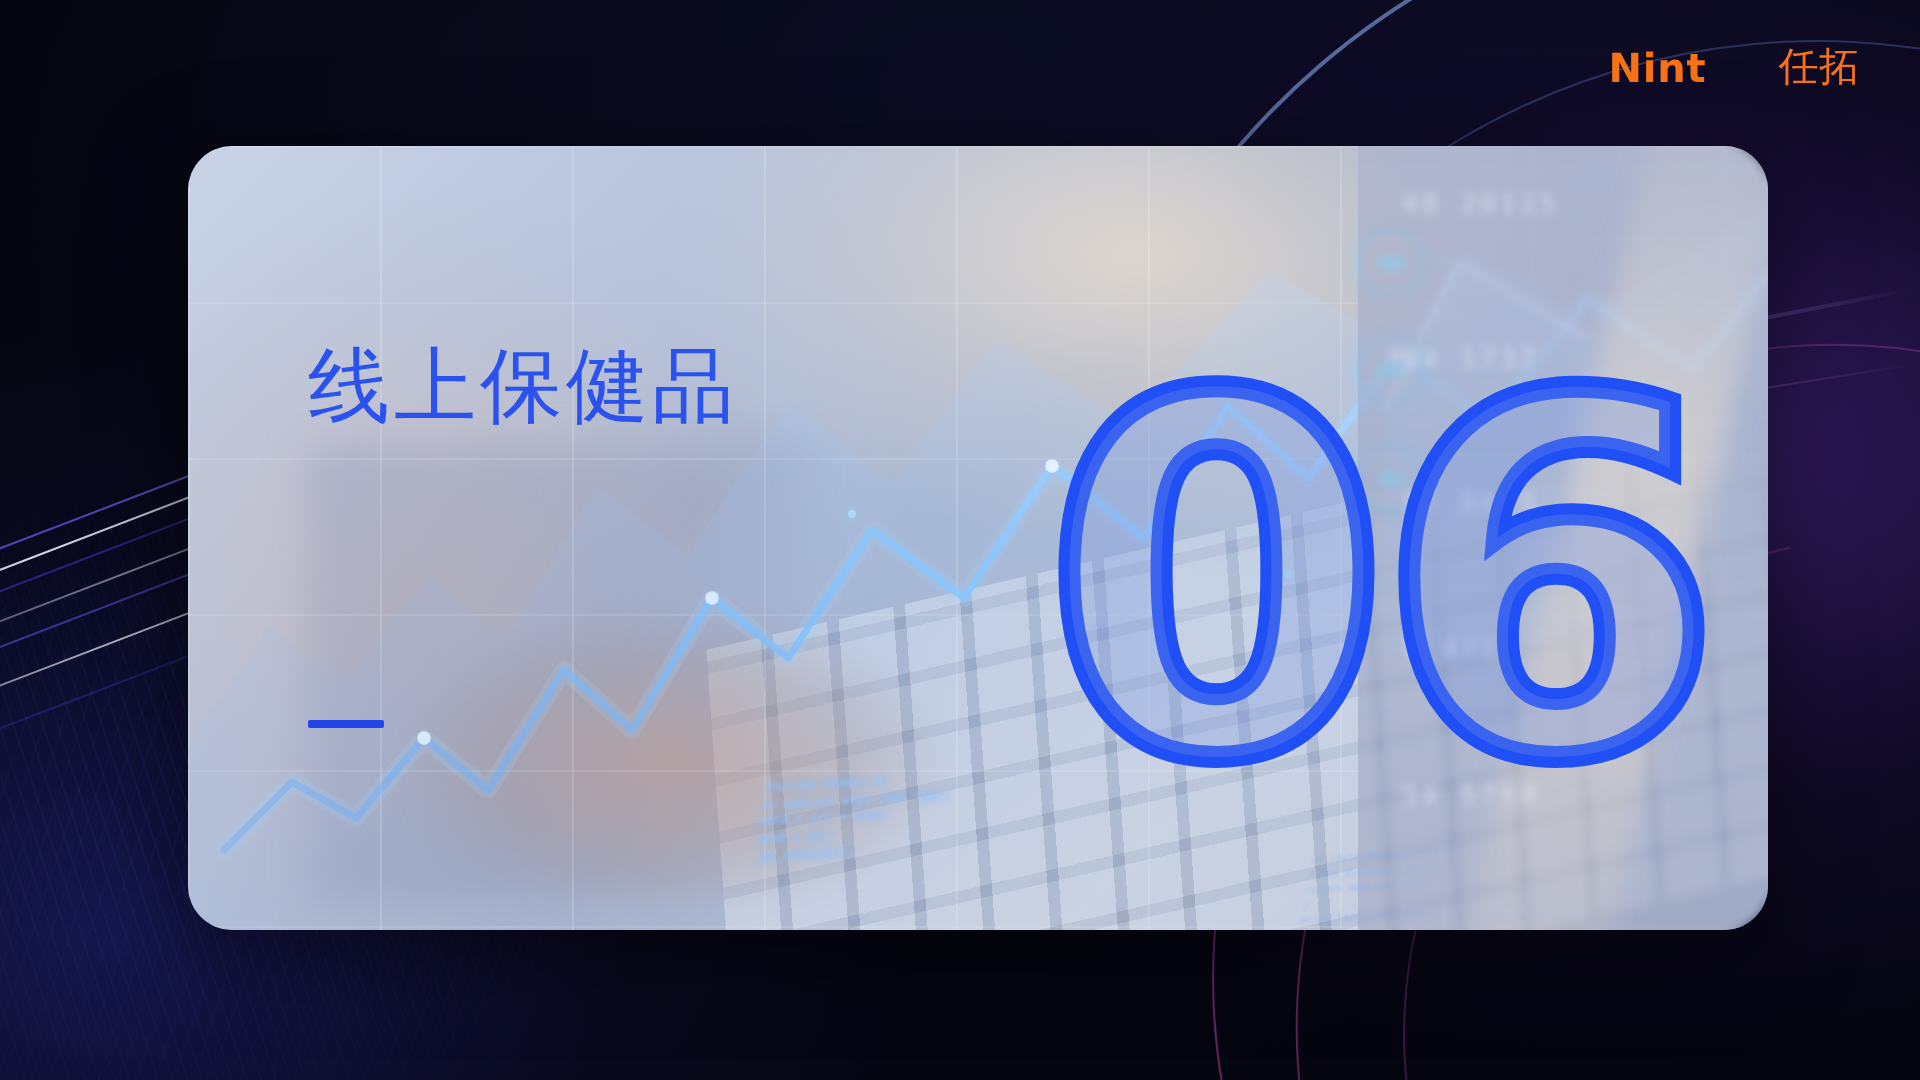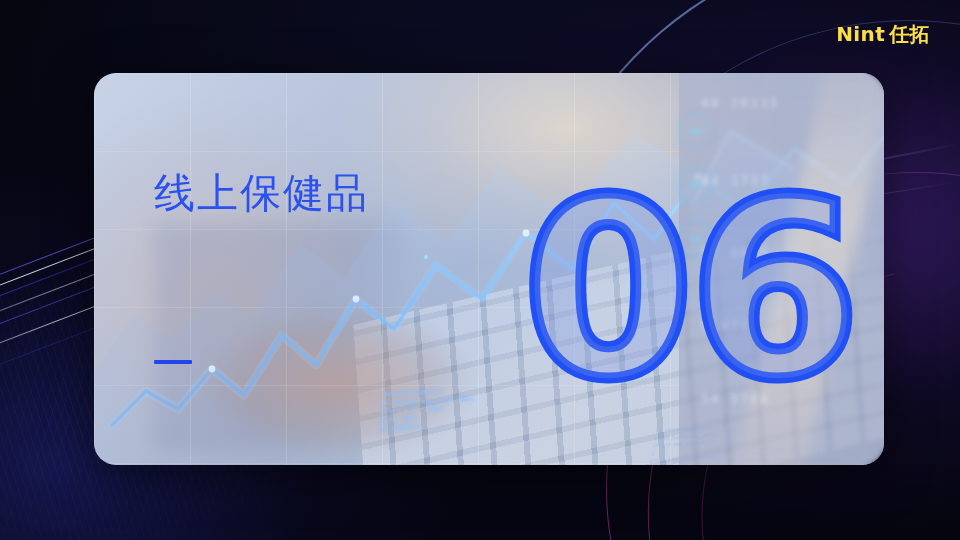--- a/index.html
+++ b/index.html
@@ -45,25 +45,25 @@
   .sb{top:38px;height:1px;background:linear-gradient(90deg,rgba(220,225,255,0),rgba(235,240,255,.9) 25%,rgba(200,210,255,.4) 60%,rgba(220,225,255,0) 90%);}
   .sc{top:48px;height:5px;background:linear-gradient(90deg,rgba(40,30,150,0),rgba(62,48,185,.7) 20%,rgba(40,30,150,0) 85%);}
   .sd{top:62px;height:1px;background:linear-gradient(90deg,rgba(180,190,255,0),rgba(210,220,255,.55) 30%,rgba(180,190,255,0) 80%);}
   .se{top:74px;height:2px;background:linear-gradient(90deg,rgba(70,55,200,0),rgba(100,80,235,.6) 22%,rgba(70,55,200,0) 82%);}
   .sf{top:92px;height:1px;background:linear-gradient(90deg,rgba(230,235,255,0),rgba(245,248,255,.7) 28%,rgba(230,235,255,0) 78%);}
   .sg{top:112px;height:4px;background:linear-gradient(90deg,rgba(30,24,120,0),rgba(48,38,150,.55) 24%,rgba(30,24,120,0) 84%);}
 
   
   .logo{
     position:absolute;right:30px;top:24px;
-    color:#fde047;font-size:20px;font-weight:700;letter-spacing:.4px;
+    color:#f97316;font-size:20px;font-weight:700;letter-spacing:.4px;
     display:flex;align-items:center;gap:4px;line-height:1;
   }
   .logo .logo-latin{font-family:"DejaVu Sans",sans-serif;font-weight:700;}
-  .logo .logo-cjk{font-weight:700;}
+  .logo .logo-cjk{font-weight:400;margin-left:32px;}
 
   
   .card{
     position:absolute;left:94px;top:73px;width:790px;height:392px;
     border-radius:22px;overflow:hidden;
     background:linear-gradient(135deg,#c9d3e6 0%,#b9c6de 22%,#a9b6cf 48%,#b8bfcf 70%,#aab3c6 100%);
     box-shadow:0 10px 46px rgba(0,0,0,.55);
   }
   
   .ph-haze{

